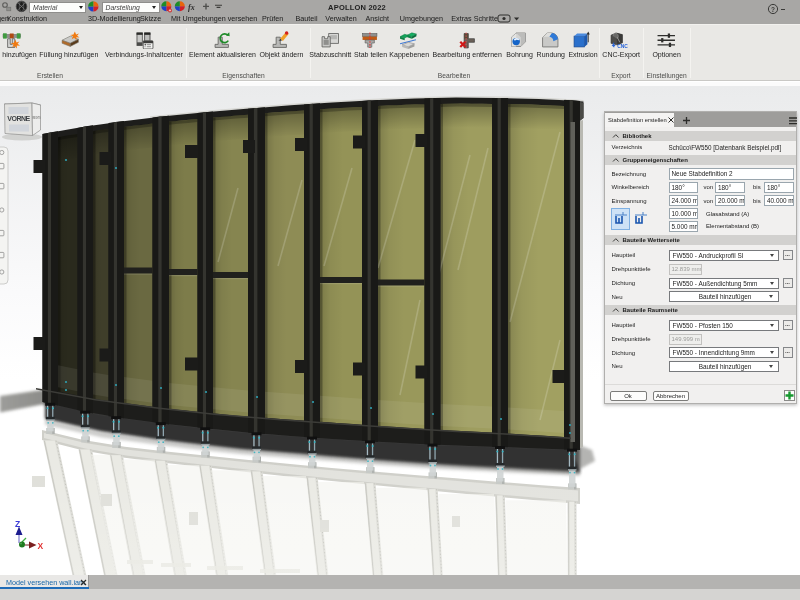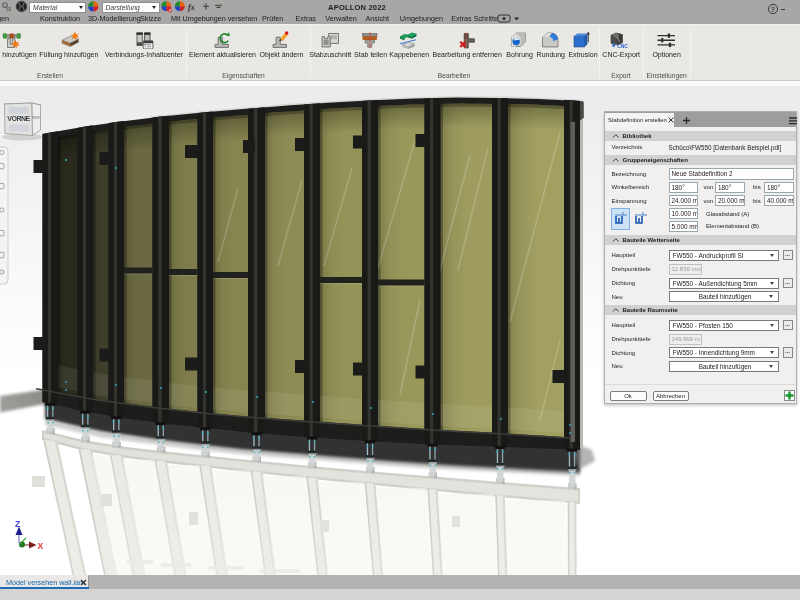--- a/index.html
+++ b/index.html
@@ -457,26 +457,26 @@
       <text x="357" y="10" font-size="7.5" font-weight="bold" fill="#1d1d1d" text-anchor="middle" style="letter-spacing:0.2px">APOLLON 2022</text>
       <circle cx="773" cy="9" r="4.6" fill="none" stroke="#3a3a38" stroke-width="1"></circle>
       <text x="773" y="12" font-size="6.5" font-weight="bold" fill="#3a3a38" text-anchor="middle">?</text>
       <path d="M781,9.5h4" stroke="#3a3a38" stroke-width="1"></path>
     </svg>
     <div class="qcombo" style="left:29px;width:57px">Material</div>
     <div class="qarr" style="left:79px"></div>
     <div class="qcombo" style="left:101.5px;width:58px">Darstellung</div>
     <div class="qarr" style="left:152px"></div>
     <div class="menuitem" style="left:-3px">gen</div>
-    <div class="menuitem" style="left:40px">Konstruktion</div>
+    <div class="menuitem" style="left:7px">Konstruktion</div>
     <div class="menuitem" style="left:88px">3D-Modellierung</div>
     <div class="menuitem" style="left:140px">Skizze</div>
     <div class="menuitem" style="left:171px">Mit Umgebungen versehen</div>
     <div class="menuitem" style="left:262px">Prüfen</div>
-    <div class="menuitem" style="left:295.5px">Extras</div>
+    <div class="menuitem" style="left:295.5px">Bauteil</div>
     <div class="menuitem" style="left:325.3px">Verwalten</div>
     <div class="menuitem" style="left:365.5px">Ansicht</div>
     <div class="menuitem" style="left:399.8px">Umgebungen</div>
     <div class="menuitem" style="left:451.3px">Extras Schritte</div>
     <svg width="30" height="12" style="position:absolute;left:497px;top:13px">
       <rect x="1" y="2" width="12" height="7" rx="2" fill="none" stroke="#2e2e2c" stroke-width="1"></rect>
       <circle cx="7" cy="5.5" r="1.6" fill="#2e2e2c"></circle>
       <path d="M17,4.5 l2.6,3 2.6,-3 z" fill="#2e2e2c"></path>
     </svg>
   </div>

